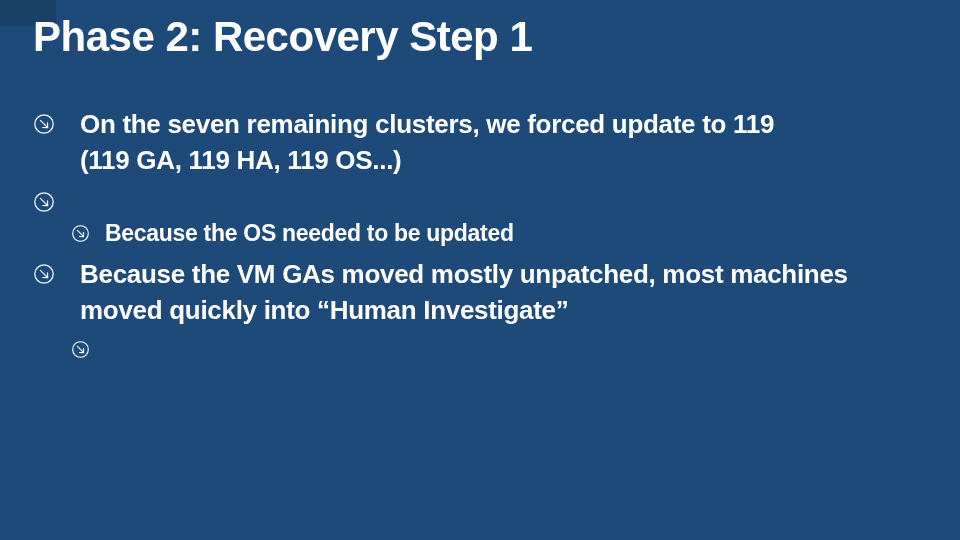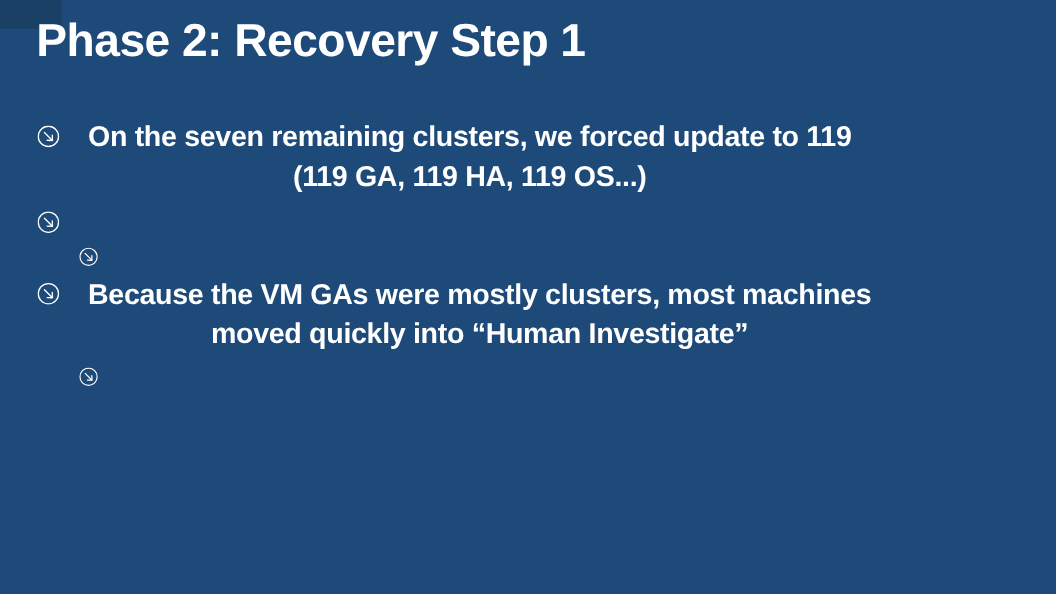--- a/index.html
+++ b/index.html
@@ -36,21 +36,20 @@
     white-space:nowrap;
   }
   .content{
     position:absolute;
     left:34px;top:106px;
     width:916px;
   }
   .bullet-row{
     display:flex;
     align-items:flex-start;
-    text-align:center;
   }
   .bullet-row.level-1{margin-bottom:6px;}
   .bullet-row.level-2{margin-left:38px;margin-bottom:7px;}
   .bullet-icon{
     flex:0 0 auto;
     display:block;
   }
   .level-1 .bullet-icon{width:20px;height:20px;margin:8px 26px 0 0;}
   .level-2 .bullet-icon{width:17px;height:17px;margin:7px 16px 0 0;}
   .bullet-text{
@@ -104,31 +103,32 @@
     </div>
 
     <div class="bullet-row level-2">
       <span class="bullet-icon">
         <svg viewBox="0 0 20 20" fill="none" stroke="#FFFFFF" stroke-width="1.3" stroke-linecap="round" stroke-linejoin="round">
           <circle cx="10" cy="10" r="9.2"></circle>
           <path d="M6.4 6.4 L13.2 13.2"></path>
           <path d="M13.5 8.8 L13.7 13.7 L8.8 13.5"></path>
         </svg>
       </span>
+      <span class="bullet-text">Because the OS needed to be updated</span>
     </div>
 
     <div class="bullet-row level-1">
       <span class="bullet-icon">
         <svg viewBox="0 0 20 20" fill="none" stroke="#FFFFFF" stroke-width="1.2" stroke-linecap="round" stroke-linejoin="round">
           <circle cx="10" cy="10" r="9.2"></circle>
           <path d="M6.4 6.4 L13.2 13.2"></path>
           <path d="M13.5 8.8 L13.7 13.7 L8.8 13.5"></path>
         </svg>
       </span>
-      <span class="bullet-text">Because the VM GAs were mostly clusters, most machines
+      <span class="bullet-text">Because the VM GAs moved mostly unpatched, most machines
 moved quickly into “Human Investigate”</span>
     </div>
 
     <div class="bullet-row level-2">
       <span class="bullet-icon">
         <svg viewBox="0 0 20 20" fill="none" stroke="#FFFFFF" stroke-width="1.3" stroke-linecap="round" stroke-linejoin="round">
           <circle cx="10" cy="10" r="9.2"></circle>
           <path d="M6.4 6.4 L13.2 13.2"></path>
           <path d="M13.5 8.8 L13.7 13.7 L8.8 13.5"></path>
         </svg>

